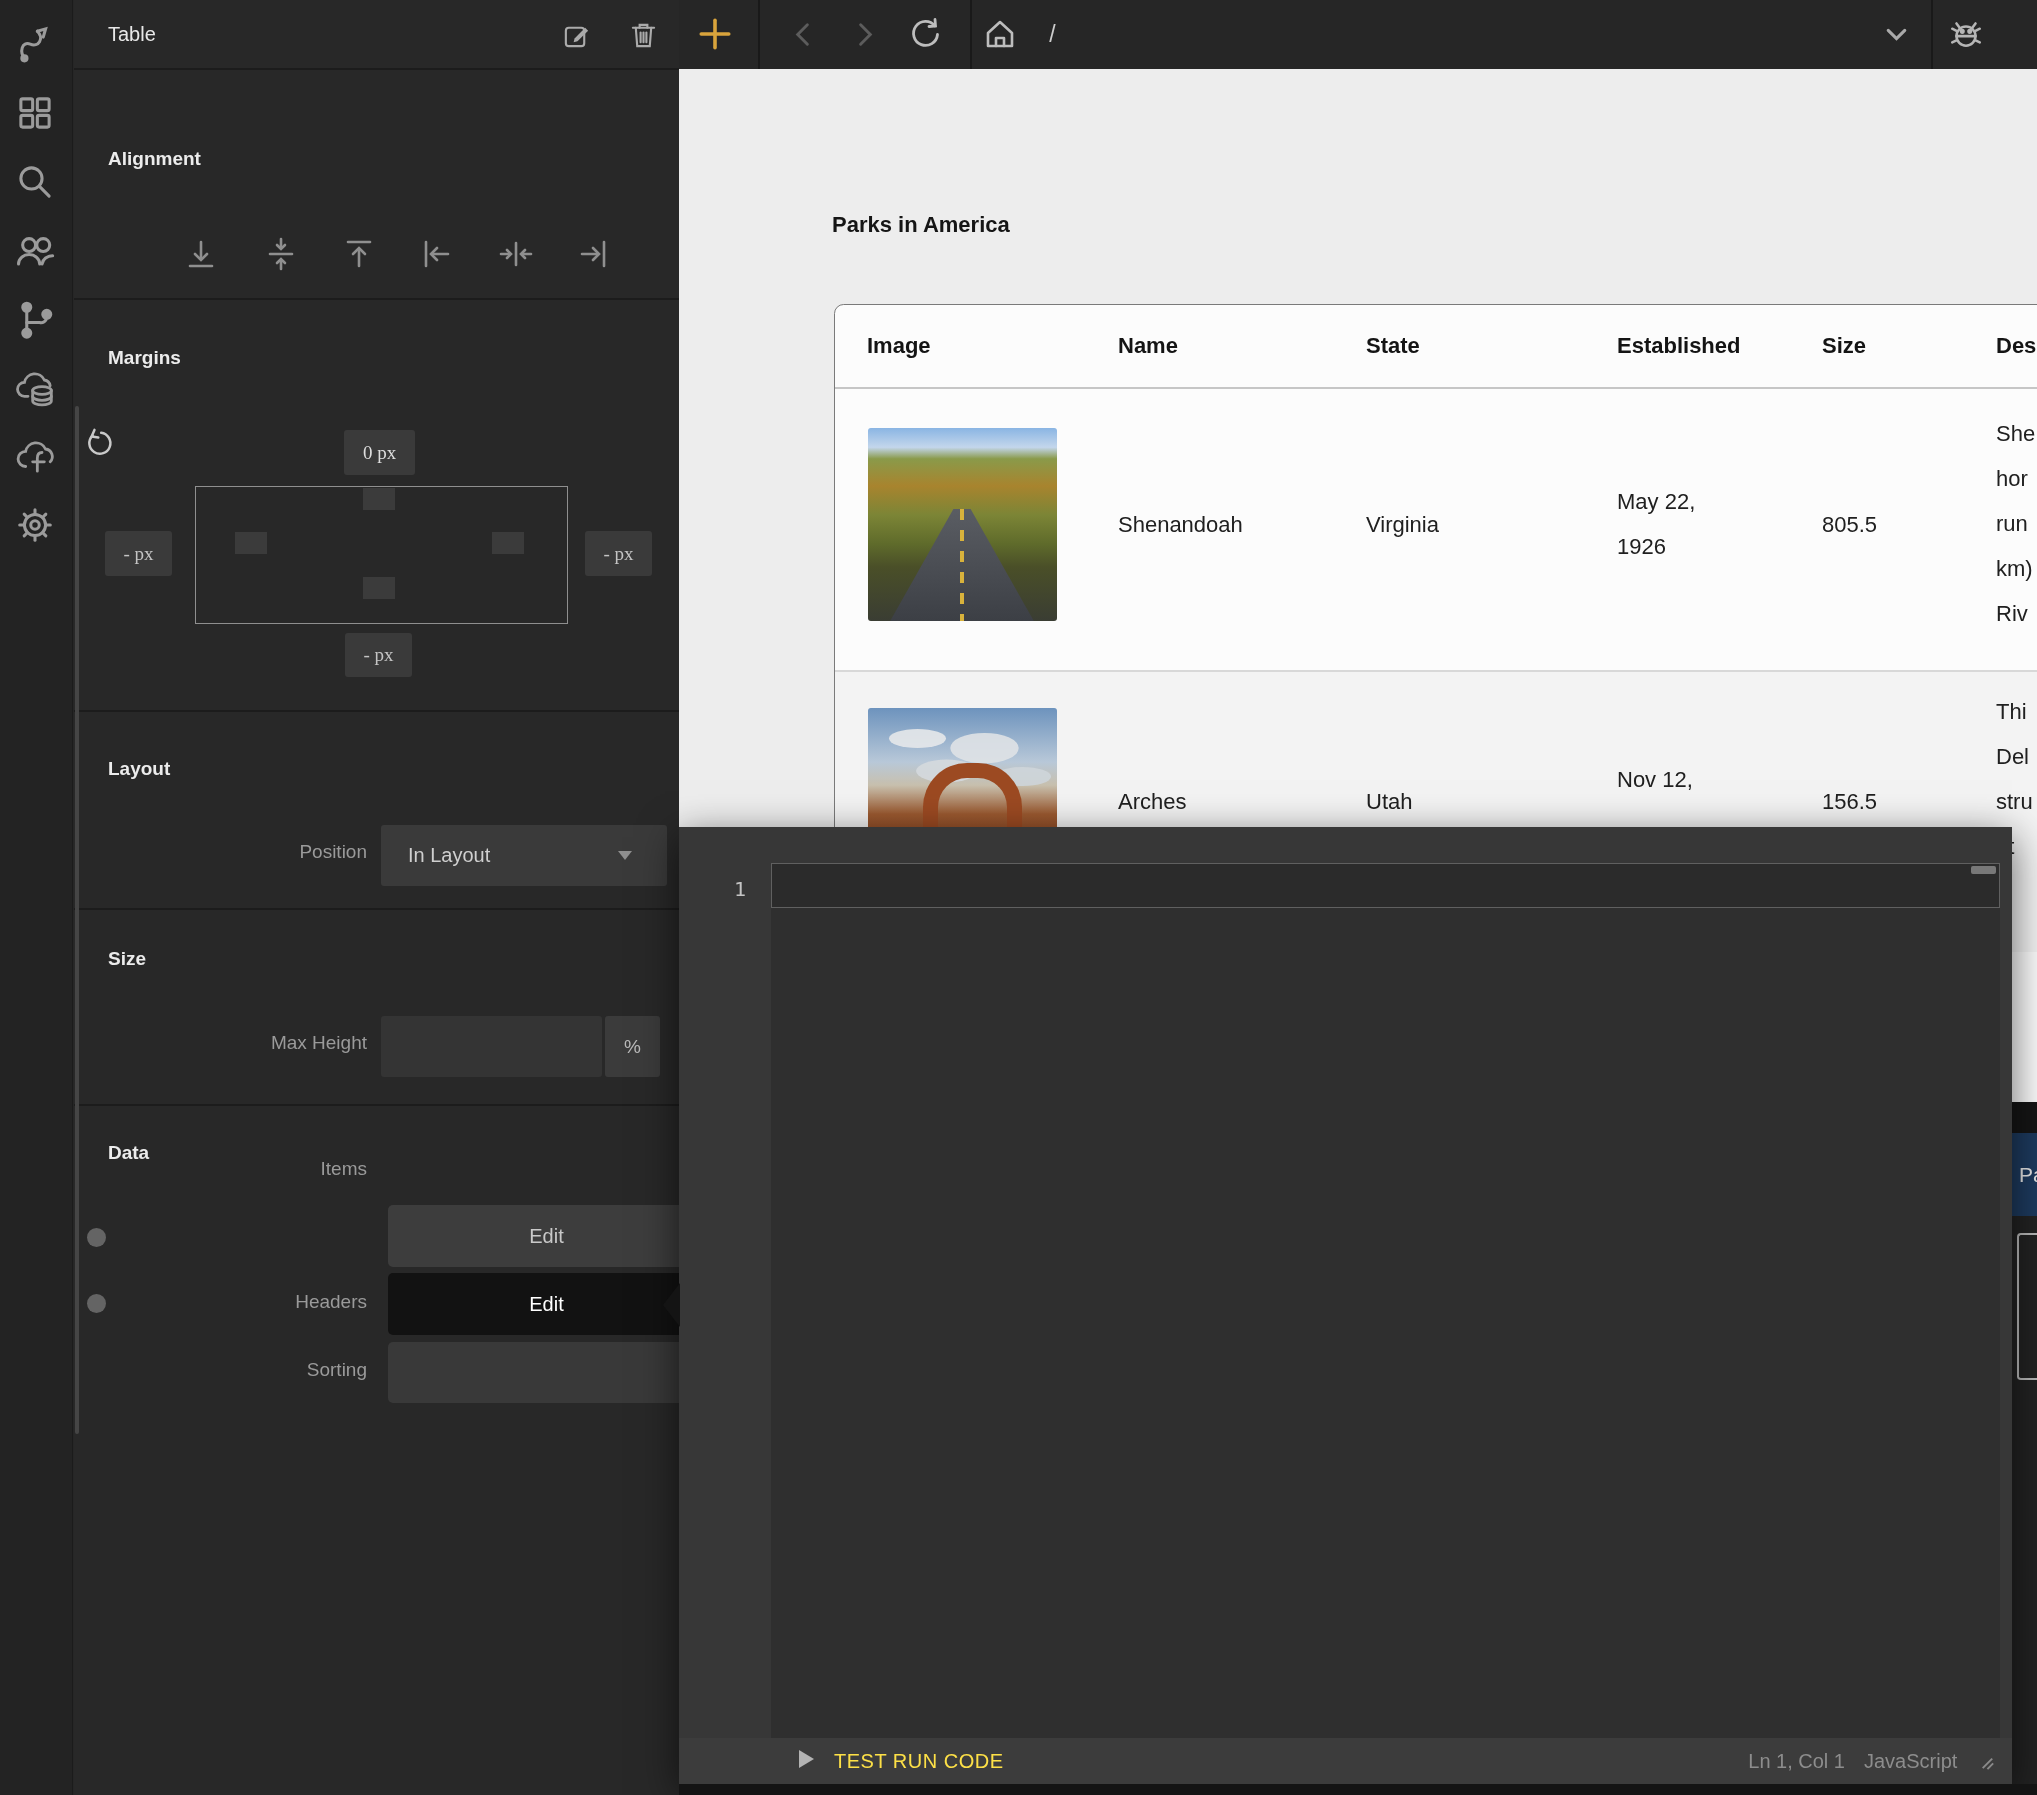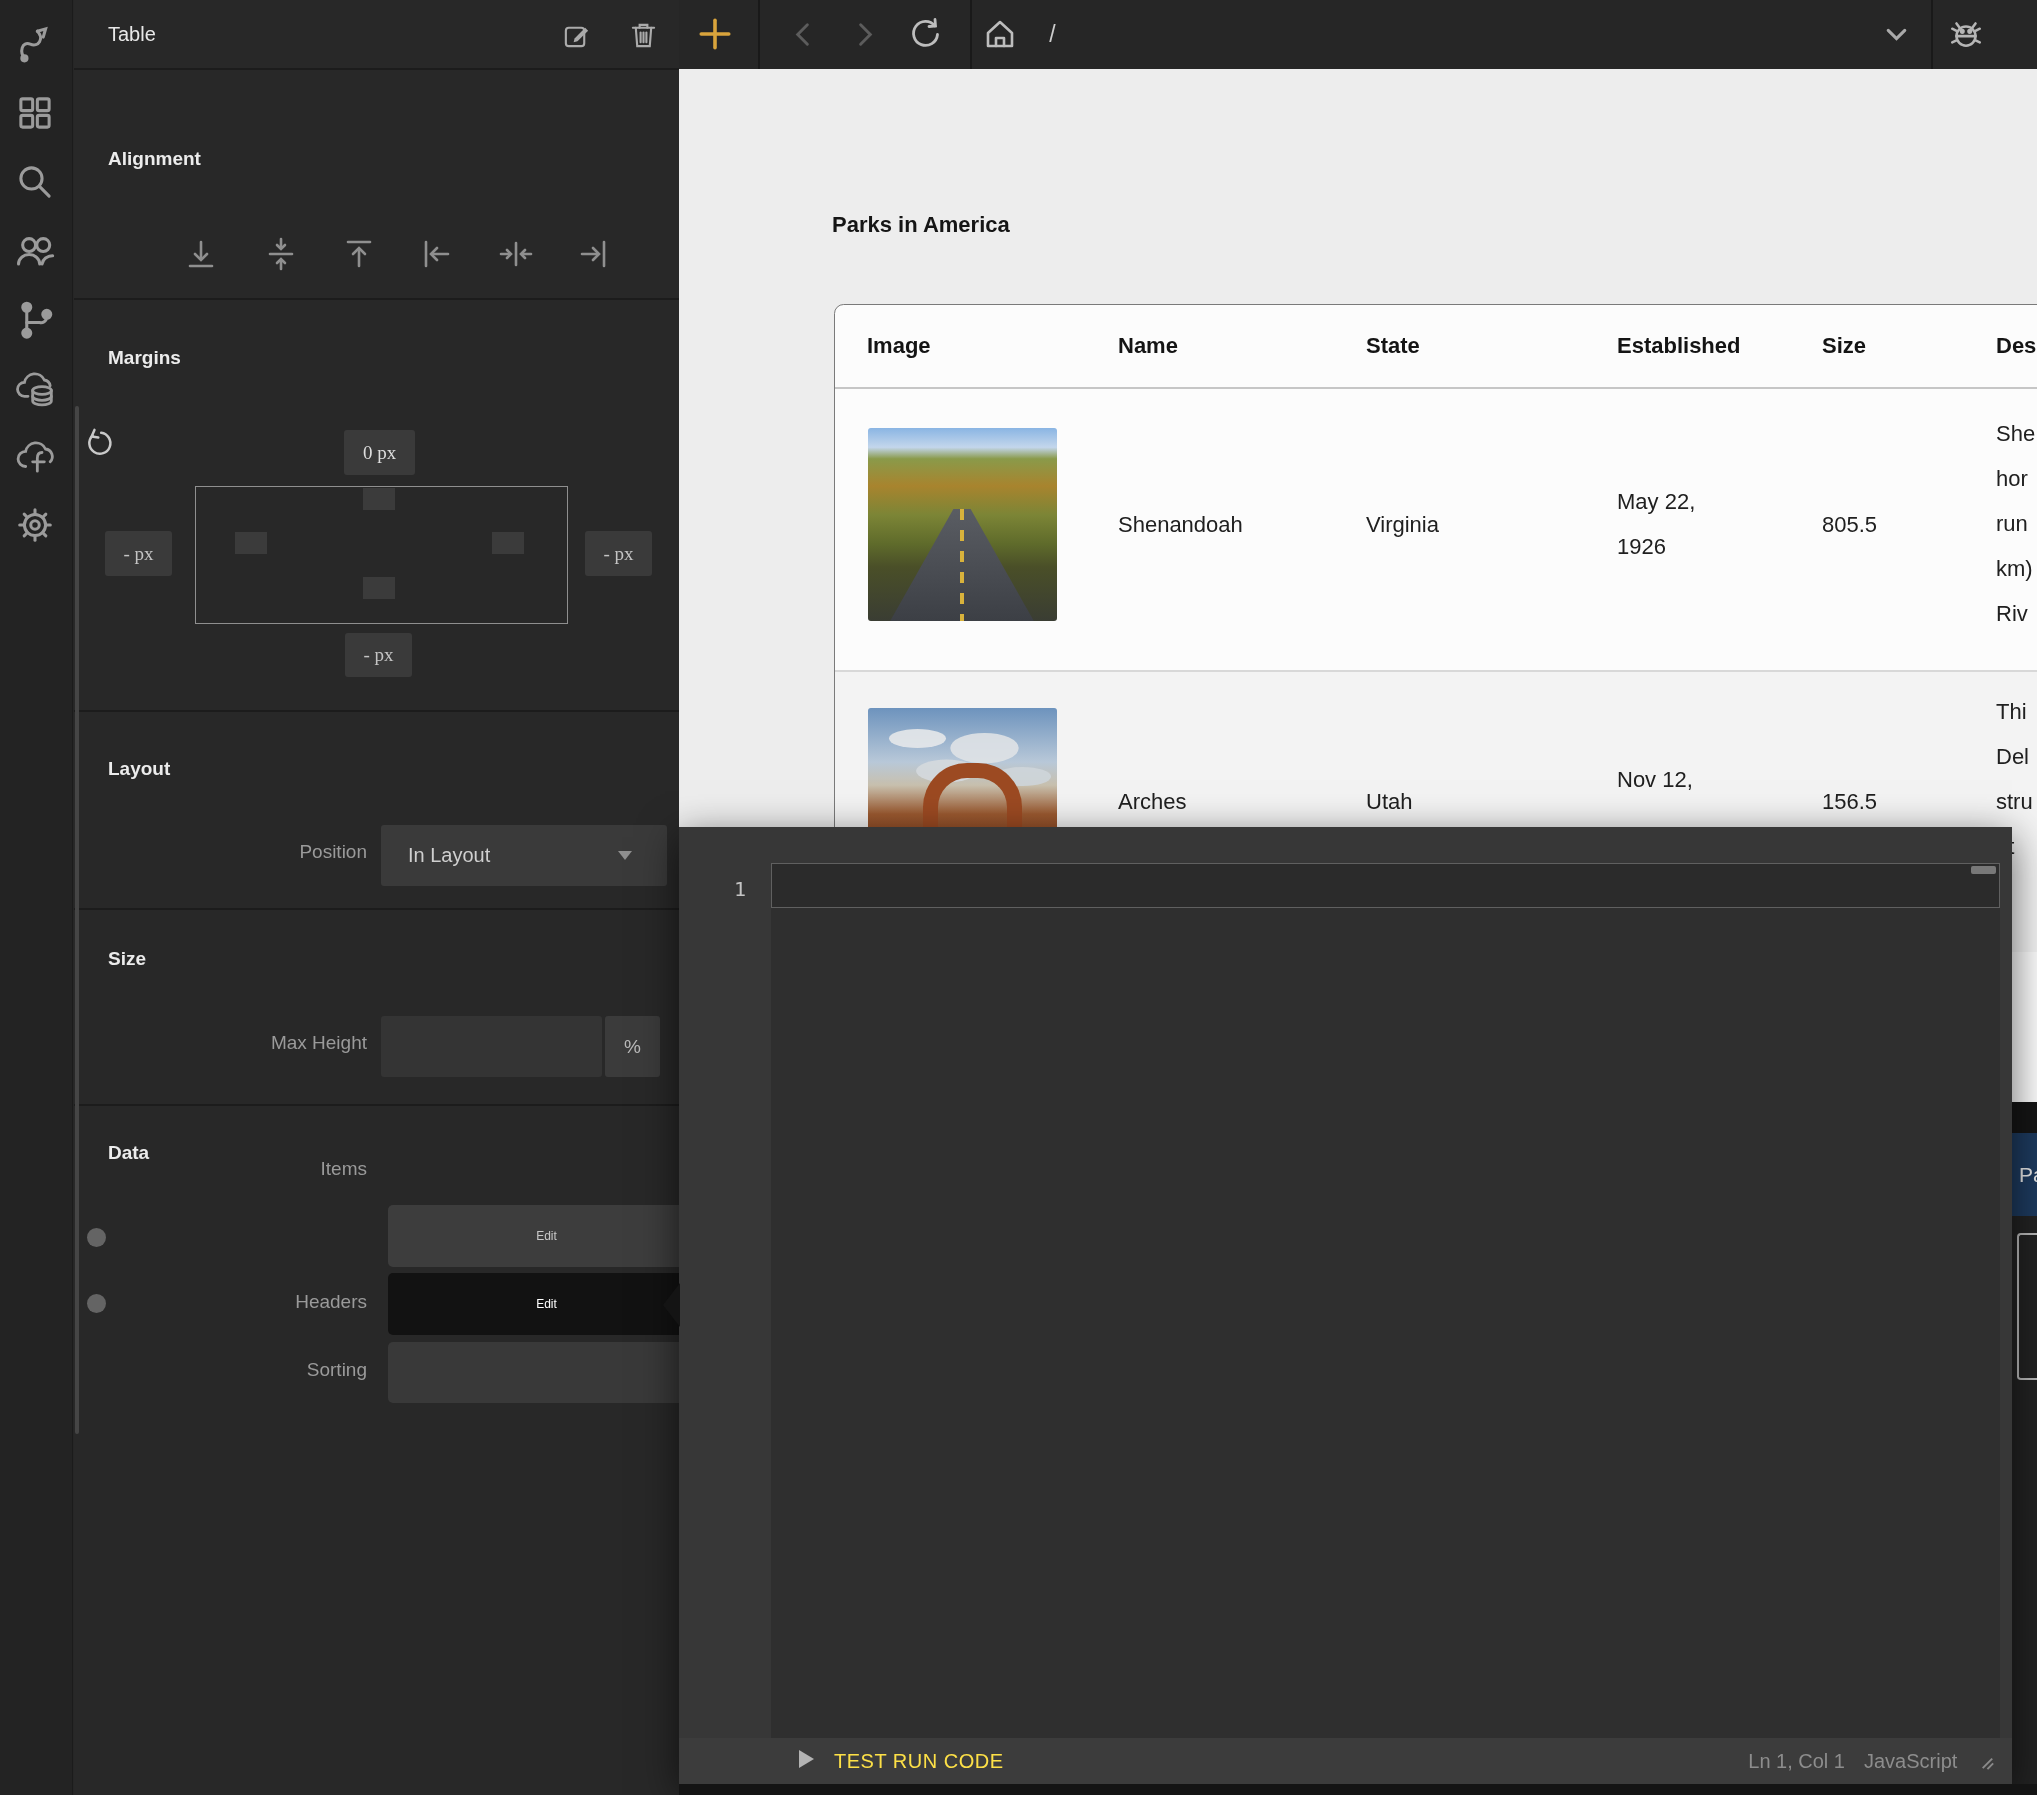--- a/index.html
+++ b/index.html
@@ -29,21 +29,21 @@
   .m-handle{position:absolute;width:32px;height:22px;background:#3b3b3b;}
 
   .pselect{position:absolute;background:#3a3a3a;border-radius:2.9px;color:#cfcfcf;font-size:20px;cursor:pointer;}
   .pinput{position:absolute;background:#343434;border-radius:2.9px;cursor:text;}
   .punit{position:absolute;background:#3b3b3b;border-radius:2.9px;color:#b9b9b9;font-size:19px;
          display:flex;align-items:center;justify-content:center;}
   .chev{position:absolute;width:0;height:0;border-left:7.6px solid transparent;border-right:7.6px solid transparent;border-top:9.6px solid #8f8f8f;}
 
   .dot{position:absolute;width:19px;height:19px;border-radius:50%;background:#646464;}
   .data-btn{position:absolute;left:314px;width:317px;height:62px;border-radius:5px;background:#3d3d3d;
-            color:#c9c9c9;font-size:12px;display:flex;align-items:center;justify-content:center;cursor:pointer;}
+            color:#c9c9c9;font-size:20px;display:flex;align-items:center;justify-content:center;cursor:pointer;}
   .data-btn.active{background:#121212;color:#ffffff;}
   #edit-caret{position:absolute;left:663px;top:1283px;width:0;height:0;z-index:7;
               border-right:17px solid #141414;border-top:22px solid transparent;border-bottom:22px solid transparent;}
 
   
   #toolbar{left:679px;top:0;width:1359px;height:69px;background:#262626;z-index:3;}
   .tdiv{position:absolute;top:0;width:1.9px;height:69px;background:#191919;}
   .tbtn{position:absolute;top:15.3px;width:38px;height:38px;display:flex;align-items:center;justify-content:center;cursor:pointer;}
   #path-slash{position:absolute;left:359px;top:17px;width:29px;height:34px;line-height:34px;color:#cdcdcd;font-size:23px;cursor:pointer;text-align:center;}
 

